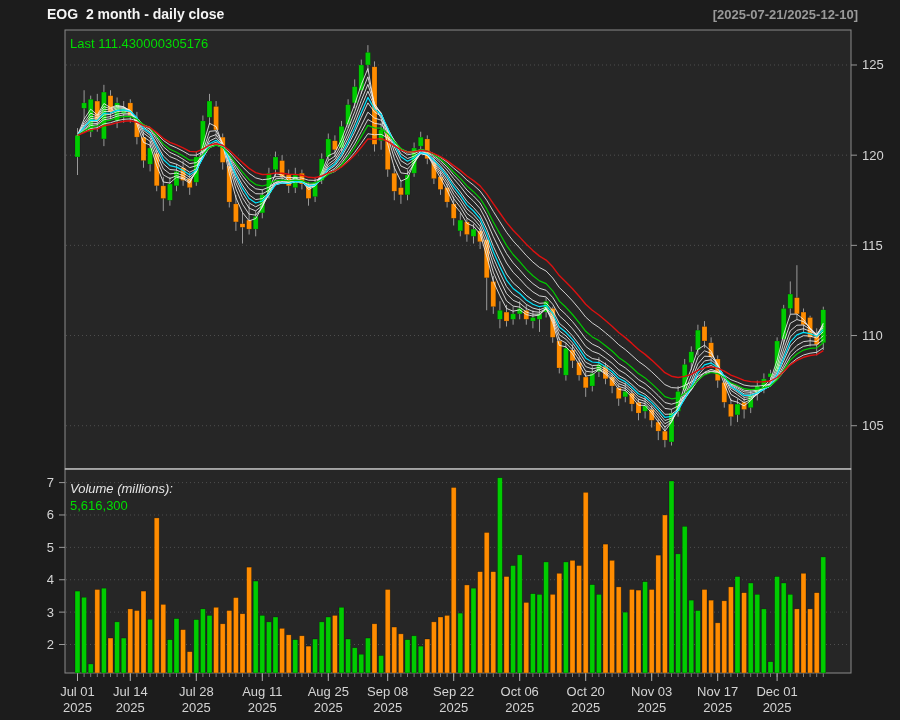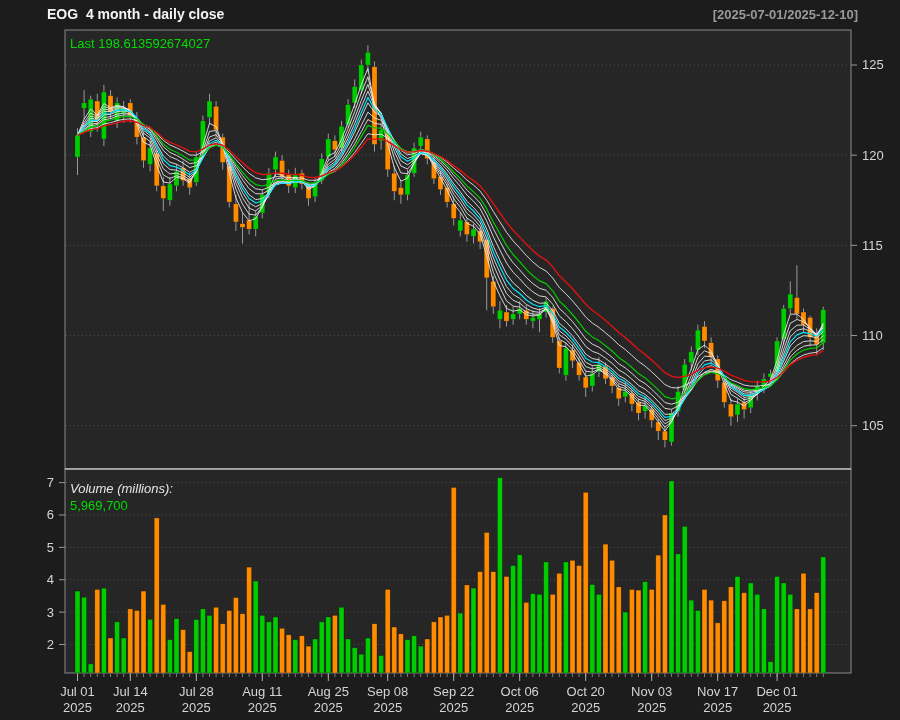--- a/index.html
+++ b/index.html
@@ -591,18 +591,18 @@
         <polyline points="77.5,135.3 84.1,128.1 90.7,121.7 97.3,121.5 103.9,115.0 110.5,114.3 117.1,111.7 123.7,111.0 130.3,112.0 136.9,117.6 143.5,127.1 150.1,131.8 156.7,143.8 163.3,155.9 169.9,162.2 176.5,164.2 183.1,167.8 189.7,172.2 196.3,168.8 202.9,158.2 209.5,145.5 216.1,142.0 222.7,146.6 229.3,158.9 235.9,172.9 242.5,185.0 249.1,194.8 255.7,199.6 262.3,198.6 268.9,192.9 275.5,184.9 282.1,183.1 288.7,183.7 295.3,181.8 301.9,182.3 308.5,185.9 315.1,185.1 321.7,179.2 328.3,170.3 334.9,165.7 341.5,157.0 348.1,145.3 354.7,132.3 361.3,117.3 367.9,102.9 374.5,112.1 381.1,116.1 387.7,128.0 394.3,142.0 400.9,153.8 407.5,158.5 414.1,156.1 420.7,151.9 427.3,153.4 433.9,159.0 440.5,165.8 447.1,173.9 453.7,183.7 460.3,191.8 466.9,201.3 473.5,207.5 480.1,215.1 486.7,229.0 493.3,246.3 499.9,260.5 506.5,274.0 513.1,282.8 519.7,288.5 526.3,295.4 532.9,300.3 539.5,303.3 546.1,302.9 552.7,310.5 559.3,323.3 565.9,328.8 572.5,335.9 579.1,344.7 585.7,354.2 592.3,358.5 598.9,359.8 605.5,364.0 612.1,368.9 618.7,375.5 625.3,379.1 631.9,384.6 638.5,390.9 645.1,394.3 651.7,400.1 658.3,407.0 664.9,414.3 671.5,414.1 678.1,409.0 684.7,399.1 691.3,388.6 697.9,375.6 704.5,367.9 711.1,365.5 717.7,368.9 724.3,376.3 730.9,385.3 737.5,389.4 744.1,393.9 750.7,394.2 757.3,392.4 763.9,389.3 770.5,385.8 777.1,375.8 783.7,360.9 790.3,346.0 796.9,338.9 803.5,335.7 810.1,336.1 816.7,338.0 823.3,331.7" fill="none" stroke="#f0f0f0" stroke-width="1" opacity="0.85" clip-path="url(#pclip)" stroke-linejoin="round"></polyline>
         <polyline points="77.5,135.3 84.1,129.4 90.7,123.9 97.3,123.4 103.9,117.7 110.5,116.6 117.1,114.1 123.7,113.1 130.3,113.5 136.9,117.8 143.5,125.6 150.1,129.6 156.7,139.9 163.3,150.5 169.9,156.6 176.5,159.3 183.1,163.1 189.7,167.6 196.3,165.7 202.9,157.5 209.5,147.3 216.1,144.1 222.7,147.4 229.3,157.4 235.9,169.1 242.5,179.7 249.1,188.7 255.7,193.7 262.3,193.9 268.9,190.2 275.5,184.1 282.1,182.8 288.7,183.4 295.3,181.8 301.9,182.2 308.5,185.2 315.1,184.6 321.7,179.9 328.3,172.5 334.9,168.4 341.5,160.7 348.1,150.5 354.7,138.9 361.3,125.5 367.9,112.2 374.5,118.0 381.1,120.2 387.7,129.2 394.3,140.5 400.9,150.3 407.5,154.8 414.1,153.6 420.7,150.6 427.3,152.1 433.9,156.9 440.5,162.8 447.1,170.0 453.7,178.7 460.3,186.3 466.9,195.0 473.5,201.2 480.1,208.6 486.7,221.2 493.3,236.7 499.9,250.1 506.5,263.0 513.1,272.3 519.7,278.8 526.3,286.2 532.9,291.9 539.5,295.9 546.1,296.9 552.7,304.2 559.3,315.8 565.9,321.7 572.5,328.8 579.1,337.2 585.7,346.4 592.3,351.3 598.9,353.7 605.5,358.3 612.1,363.3 618.7,369.8 625.3,373.7 631.9,379.2 638.5,385.4 645.1,389.1 651.7,394.8 658.3,401.4 664.9,408.4 671.5,409.3 678.1,406.0 684.7,398.5 691.3,390.0 697.9,379.1 704.5,372.2 711.1,369.4 717.7,371.5 724.3,377.1 730.9,384.3 737.5,387.9 744.1,391.8 750.7,392.4 757.3,391.2 763.9,389.0 770.5,386.1 777.1,377.9 783.7,365.3 790.3,352.3 796.9,345.4 803.5,341.6 810.1,340.8 816.7,341.5 823.3,335.7" fill="none" stroke="#f0f0f0" stroke-width="1" opacity="0.85" clip-path="url(#pclip)" stroke-linejoin="round"></polyline>
         <polyline points="77.5,135.3 84.1,130.3 90.7,125.6 97.3,124.8 103.9,119.8 110.5,118.6 117.1,116.2 123.7,114.9 130.3,115.0 136.9,118.4 143.5,124.9 150.1,128.5 156.7,137.3 163.3,146.7 169.9,152.4 176.5,155.4 183.1,159.2 189.7,163.6 196.3,162.6 202.9,156.2 209.5,147.7 216.1,145.0 222.7,147.6 229.3,156.0 235.9,166.1 242.5,175.6 249.1,183.8 255.7,188.8 262.3,189.8 268.9,187.2 275.5,182.6 282.1,181.7 288.7,182.3 295.3,181.2 301.9,181.6 308.5,184.2 315.1,183.9 321.7,180.0 328.3,173.7 334.9,170.0 341.5,163.3 348.1,154.3 354.7,143.9 361.3,131.7 367.9,119.5 374.5,123.3 381.1,124.4 387.7,131.3 394.3,140.5 400.9,148.9 407.5,152.9 414.1,152.1 420.7,149.8 427.3,151.2 433.9,155.4 440.5,160.7 447.1,167.0 453.7,174.9 460.3,181.9 466.9,190.0 473.5,196.0 480.1,203.0 486.7,214.5 493.3,228.7 499.9,241.3 506.5,253.5 513.1,262.8 519.7,269.9 526.3,277.5 532.9,283.6 539.5,288.3 546.1,290.3 552.7,297.5 559.3,308.4 565.9,314.5 572.5,321.6 579.1,329.9 585.7,338.8 592.3,344.1 598.9,347.2 605.5,352.1 612.1,357.3 618.7,363.7 625.3,367.9 631.9,373.5 638.5,379.6 645.1,383.6 651.7,389.3 658.3,395.7 664.9,402.5 671.5,404.2 678.1,402.2 684.7,396.4 691.3,389.5 697.9,380.4 704.5,374.3 711.1,371.7 717.7,373.1 724.3,377.6 730.9,383.6 737.5,386.7 744.1,390.2 750.7,391.0 757.3,390.2 763.9,388.5 770.5,386.1 777.1,379.2 783.7,368.3 790.3,356.9 796.9,350.3 803.5,346.3 810.1,345.0 816.7,344.9 823.3,339.5" fill="none" stroke="#f0f0f0" stroke-width="1" opacity="0.85" clip-path="url(#pclip)" stroke-linejoin="round"></polyline>
         <polyline points="77.5,135.3 84.1,131.9 90.7,128.5 97.3,127.7 103.9,123.9 110.5,122.7 117.1,120.6 123.7,119.3 130.3,118.9 136.9,120.8 143.5,125.0 150.1,127.4 156.7,133.6 163.3,140.4 169.9,145.0 176.5,147.8 183.1,151.2 189.7,155.0 196.3,155.2 202.9,151.6 209.5,146.3 216.1,144.6 222.7,146.5 229.3,152.3 235.9,159.6 242.5,166.8 249.1,173.3 255.7,177.9 262.3,179.7 268.9,179.0 275.5,176.7 282.1,176.7 288.7,177.6 295.3,177.4 301.9,178.1 308.5,180.2 315.1,180.4 321.7,178.1 328.3,174.0 334.9,171.5 341.5,166.7 348.1,160.2 354.7,152.4 361.3,143.2 367.9,133.7 374.5,134.8 381.1,134.3 387.7,138.0 394.3,143.6 400.9,149.0 407.5,151.7 414.1,151.3 420.7,149.8 427.3,150.8 433.9,153.7 440.5,157.5 447.1,162.2 453.7,168.1 460.3,173.6 466.9,180.0 473.5,185.1 480.1,191.1 486.7,200.2 493.3,211.4 499.9,221.8 506.5,232.3 513.1,240.9 519.7,248.0 526.3,255.5 532.9,262.0 539.5,267.5 546.1,271.0 552.7,278.0 559.3,287.5 565.9,293.9 572.5,300.9 579.1,308.7 585.7,317.1 592.3,323.0 598.9,327.4 605.5,332.8 612.1,338.4 618.7,344.7 625.3,349.6 631.9,355.4 638.5,361.4 645.1,366.1 651.7,371.8 658.3,378.1 664.9,384.6 671.5,387.6 678.1,388.0 684.7,385.5 691.3,382.0 697.9,376.5 704.5,372.8 711.1,371.1 717.7,372.1 724.3,375.3 730.9,379.7 737.5,382.2 744.1,385.1 750.7,386.1 757.3,386.1 763.9,385.4 770.5,384.1 777.1,379.6 783.7,372.1 790.3,363.9 796.9,358.6 803.5,355.0 810.1,353.2 816.7,352.3 823.3,347.8" fill="none" stroke="#f0f0f0" stroke-width="1" opacity="0.85" clip-path="url(#pclip)" stroke-linejoin="round"></polyline>
         <polyline points="77.5,135.3 84.1,127.2 90.7,120.2 97.3,120.4 103.9,113.3 110.5,113.0 117.1,110.4 123.7,109.9 130.3,111.3 136.9,117.8 143.5,128.5 150.1,133.3 156.7,146.5 163.3,159.5 169.9,165.6 176.5,167.1 183.1,170.4 189.7,174.7 196.3,170.3 202.9,157.9 209.5,143.7 216.1,140.3 222.7,145.8 229.3,159.9 235.9,175.4 242.5,188.4 249.1,198.5 255.7,203.0 262.3,201.0 268.9,194.0 275.5,184.8 282.1,182.8 288.7,183.5 295.3,181.4 301.9,182.1 308.5,186.2 315.1,185.2 321.7,178.6 328.3,168.7 334.9,163.9 341.5,154.5 348.1,142.1 354.7,128.2 361.3,112.4 367.9,97.4 374.5,109.1 381.1,114.3 387.7,128.1 394.3,143.9 400.9,156.7 407.5,161.2 414.1,157.9 420.7,152.7 427.3,154.2 433.9,160.3 440.5,167.6 447.1,176.2 453.7,186.7 460.3,195.1 466.9,204.9 473.5,211.0 480.1,218.7 486.7,233.5 493.3,251.8 499.9,266.4 506.5,280.1 513.1,288.5 519.7,293.5 526.3,300.0 532.9,304.3 539.5,306.7 546.1,305.4 552.7,313.4 559.3,327.0 565.9,332.3 572.5,339.4 579.1,348.4 585.7,358.2 592.3,362.0 598.9,362.6 605.5,366.7 612.1,371.5 618.7,378.3 625.3,381.6 631.9,387.2 638.5,393.7 645.1,396.7 651.7,402.6 658.3,409.7 664.9,417.3 671.5,416.3 678.1,410.1 684.7,398.7 691.3,386.9 697.9,372.7 704.5,364.8 711.1,362.9 717.7,367.3 724.3,376.1 730.9,386.2 737.5,390.7 744.1,395.4 750.7,395.3 757.3,393.0 763.9,389.4 770.5,385.4 777.1,374.3 783.7,357.9 790.3,341.9 796.9,334.9 803.5,332.4 810.1,333.6 816.7,336.3 823.3,329.7" fill="none" stroke="#00E5FF" stroke-width="1.2" opacity="1" clip-path="url(#pclip)" stroke-linejoin="round"></polyline>
         <polyline points="77.5,135.3 84.1,131.0 90.7,126.8 97.3,126.0 103.9,121.5 110.5,120.2 117.1,117.9 123.7,116.6 130.3,116.4 136.9,119.2 143.5,124.7 150.1,127.8 156.7,135.6 163.3,143.9 169.9,149.3 176.5,152.2 183.1,156.0 189.7,160.2 196.3,159.8 202.9,154.6 209.5,147.5 216.1,145.1 222.7,147.4 229.3,154.7 235.9,163.7 242.5,172.2 249.1,179.7 255.7,184.6 262.3,186.0 268.9,184.3 275.5,180.7 282.1,180.1 288.7,180.9 295.3,180.1 301.9,180.6 308.5,183.0 315.1,182.9 321.7,179.7 328.3,174.3 334.9,171.0 341.5,165.0 348.1,157.0 354.7,147.6 361.3,136.6 367.9,125.4 374.5,127.9 381.1,128.2 387.7,133.7 394.3,141.4 400.9,148.5 407.5,152.0 414.1,151.5 420.7,149.6 427.3,150.8 433.9,154.5 440.5,159.2 447.1,164.9 453.7,172.0 460.3,178.4 466.9,185.9 473.5,191.7 480.1,198.3 486.7,208.9 493.3,222.0 499.9,233.7 506.5,245.4 513.1,254.5 519.7,261.7 526.3,269.4 532.9,275.8 539.5,280.9 546.1,283.6 552.7,290.8 559.3,301.1 565.9,307.3 572.5,314.5 579.1,322.6 585.7,331.3 592.3,336.9 598.9,340.6 605.5,345.7 612.1,351.0 618.7,357.4 625.3,361.9 631.9,367.5 638.5,373.6 645.1,377.9 651.7,383.6 658.3,389.9 664.9,396.6 671.5,398.8 678.1,397.8 684.7,393.4 691.3,387.8 697.9,380.1 704.5,374.9 711.1,372.5 717.7,373.6 724.3,377.4 730.9,382.7 737.5,385.5 744.1,388.7 750.7,389.6 757.3,389.1 763.9,387.7 770.5,385.8 777.1,379.8 783.7,370.3 790.3,360.1 796.9,354.0 803.5,350.1 810.1,348.4 816.7,347.9 823.3,342.8" fill="none" stroke="#00CC00" stroke-width="1.2" opacity="1" clip-path="url(#pclip)" stroke-linejoin="round"></polyline>
         <polyline points="77.5,135.3 84.1,132.5 90.7,129.6 97.3,128.9 103.9,125.7 110.5,124.5 117.1,122.6 123.7,121.3 130.3,120.8 136.9,122.2 143.5,125.6 150.1,127.5 156.7,132.6 163.3,138.3 169.9,142.3 176.5,144.8 183.1,147.9 189.7,151.4 196.3,151.9 202.9,149.2 209.5,145.0 216.1,143.7 222.7,145.3 229.3,150.2 235.9,156.5 242.5,162.6 249.1,168.4 255.7,172.6 262.3,174.5 268.9,174.4 275.5,172.9 282.1,173.2 288.7,174.3 295.3,174.4 301.9,175.2 308.5,177.3 315.1,177.7 321.7,176.0 328.3,172.8 334.9,170.8 341.5,166.9 348.1,161.5 354.7,155.0 361.3,147.2 367.9,138.9 374.5,139.4 381.1,138.6 387.7,141.3 394.3,145.6 400.9,149.9 407.5,152.1 414.1,151.7 420.7,150.5 427.3,151.2 433.9,153.6 440.5,156.7 447.1,160.6 453.7,165.6 460.3,170.4 466.9,176.0 473.5,180.6 480.1,185.9 486.7,193.9 493.3,203.7 499.9,213.0 506.5,222.4 513.1,230.3 519.7,237.1 526.3,244.3 532.9,250.6 539.5,256.1 546.1,260.1 552.7,266.8 559.3,275.6 565.9,281.9 572.5,288.8 579.1,296.3 585.7,304.2 592.3,310.2 598.9,315.0 605.5,320.5 612.1,326.2 618.7,332.5 625.3,337.6 631.9,343.4 638.5,349.5 645.1,354.4 651.7,360.1 658.3,366.3 664.9,372.7 671.5,376.2 678.1,377.5 684.7,376.4 691.3,374.3 697.9,370.4 704.5,367.9 711.1,366.9 717.7,368.1 724.3,371.1 730.9,375.1 737.5,377.6 744.1,380.4 750.7,381.6 757.3,382.0 763.9,381.7 770.5,381.0 777.1,377.5 783.7,371.5 790.3,364.8 796.9,360.4 803.5,357.3 810.1,355.5 816.7,354.6 823.3,350.7" fill="none" stroke="#DD1111" stroke-width="1.4" opacity="1" clip-path="url(#pclip)" stroke-linejoin="round"></polyline>
       </g>
       <line x1="65" y1="469" x2="851" y2="469" stroke="#d9d9d9" stroke-width="1.2"></line>
     </svg>
-  <div class="hdr-title">EOG  4 month - daily close</div>
-  <div class="hdr-range">[2025-07-01/2025-12-10]</div>
-  <div class="last-label">Last 198.613592674027</div>
+  <div class="hdr-title">EOG  2 month - daily close</div>
+  <div class="hdr-range">[2025-07-21/2025-12-10]</div>
+  <div class="last-label">Last 111.430000305176</div>
   <div class="vol-label">Volume (millions):</div>
-  <div class="vol-value">5,969,700</div>
+  <div class="vol-value">5,616,300</div>
 </div>
 
 </body></html>

